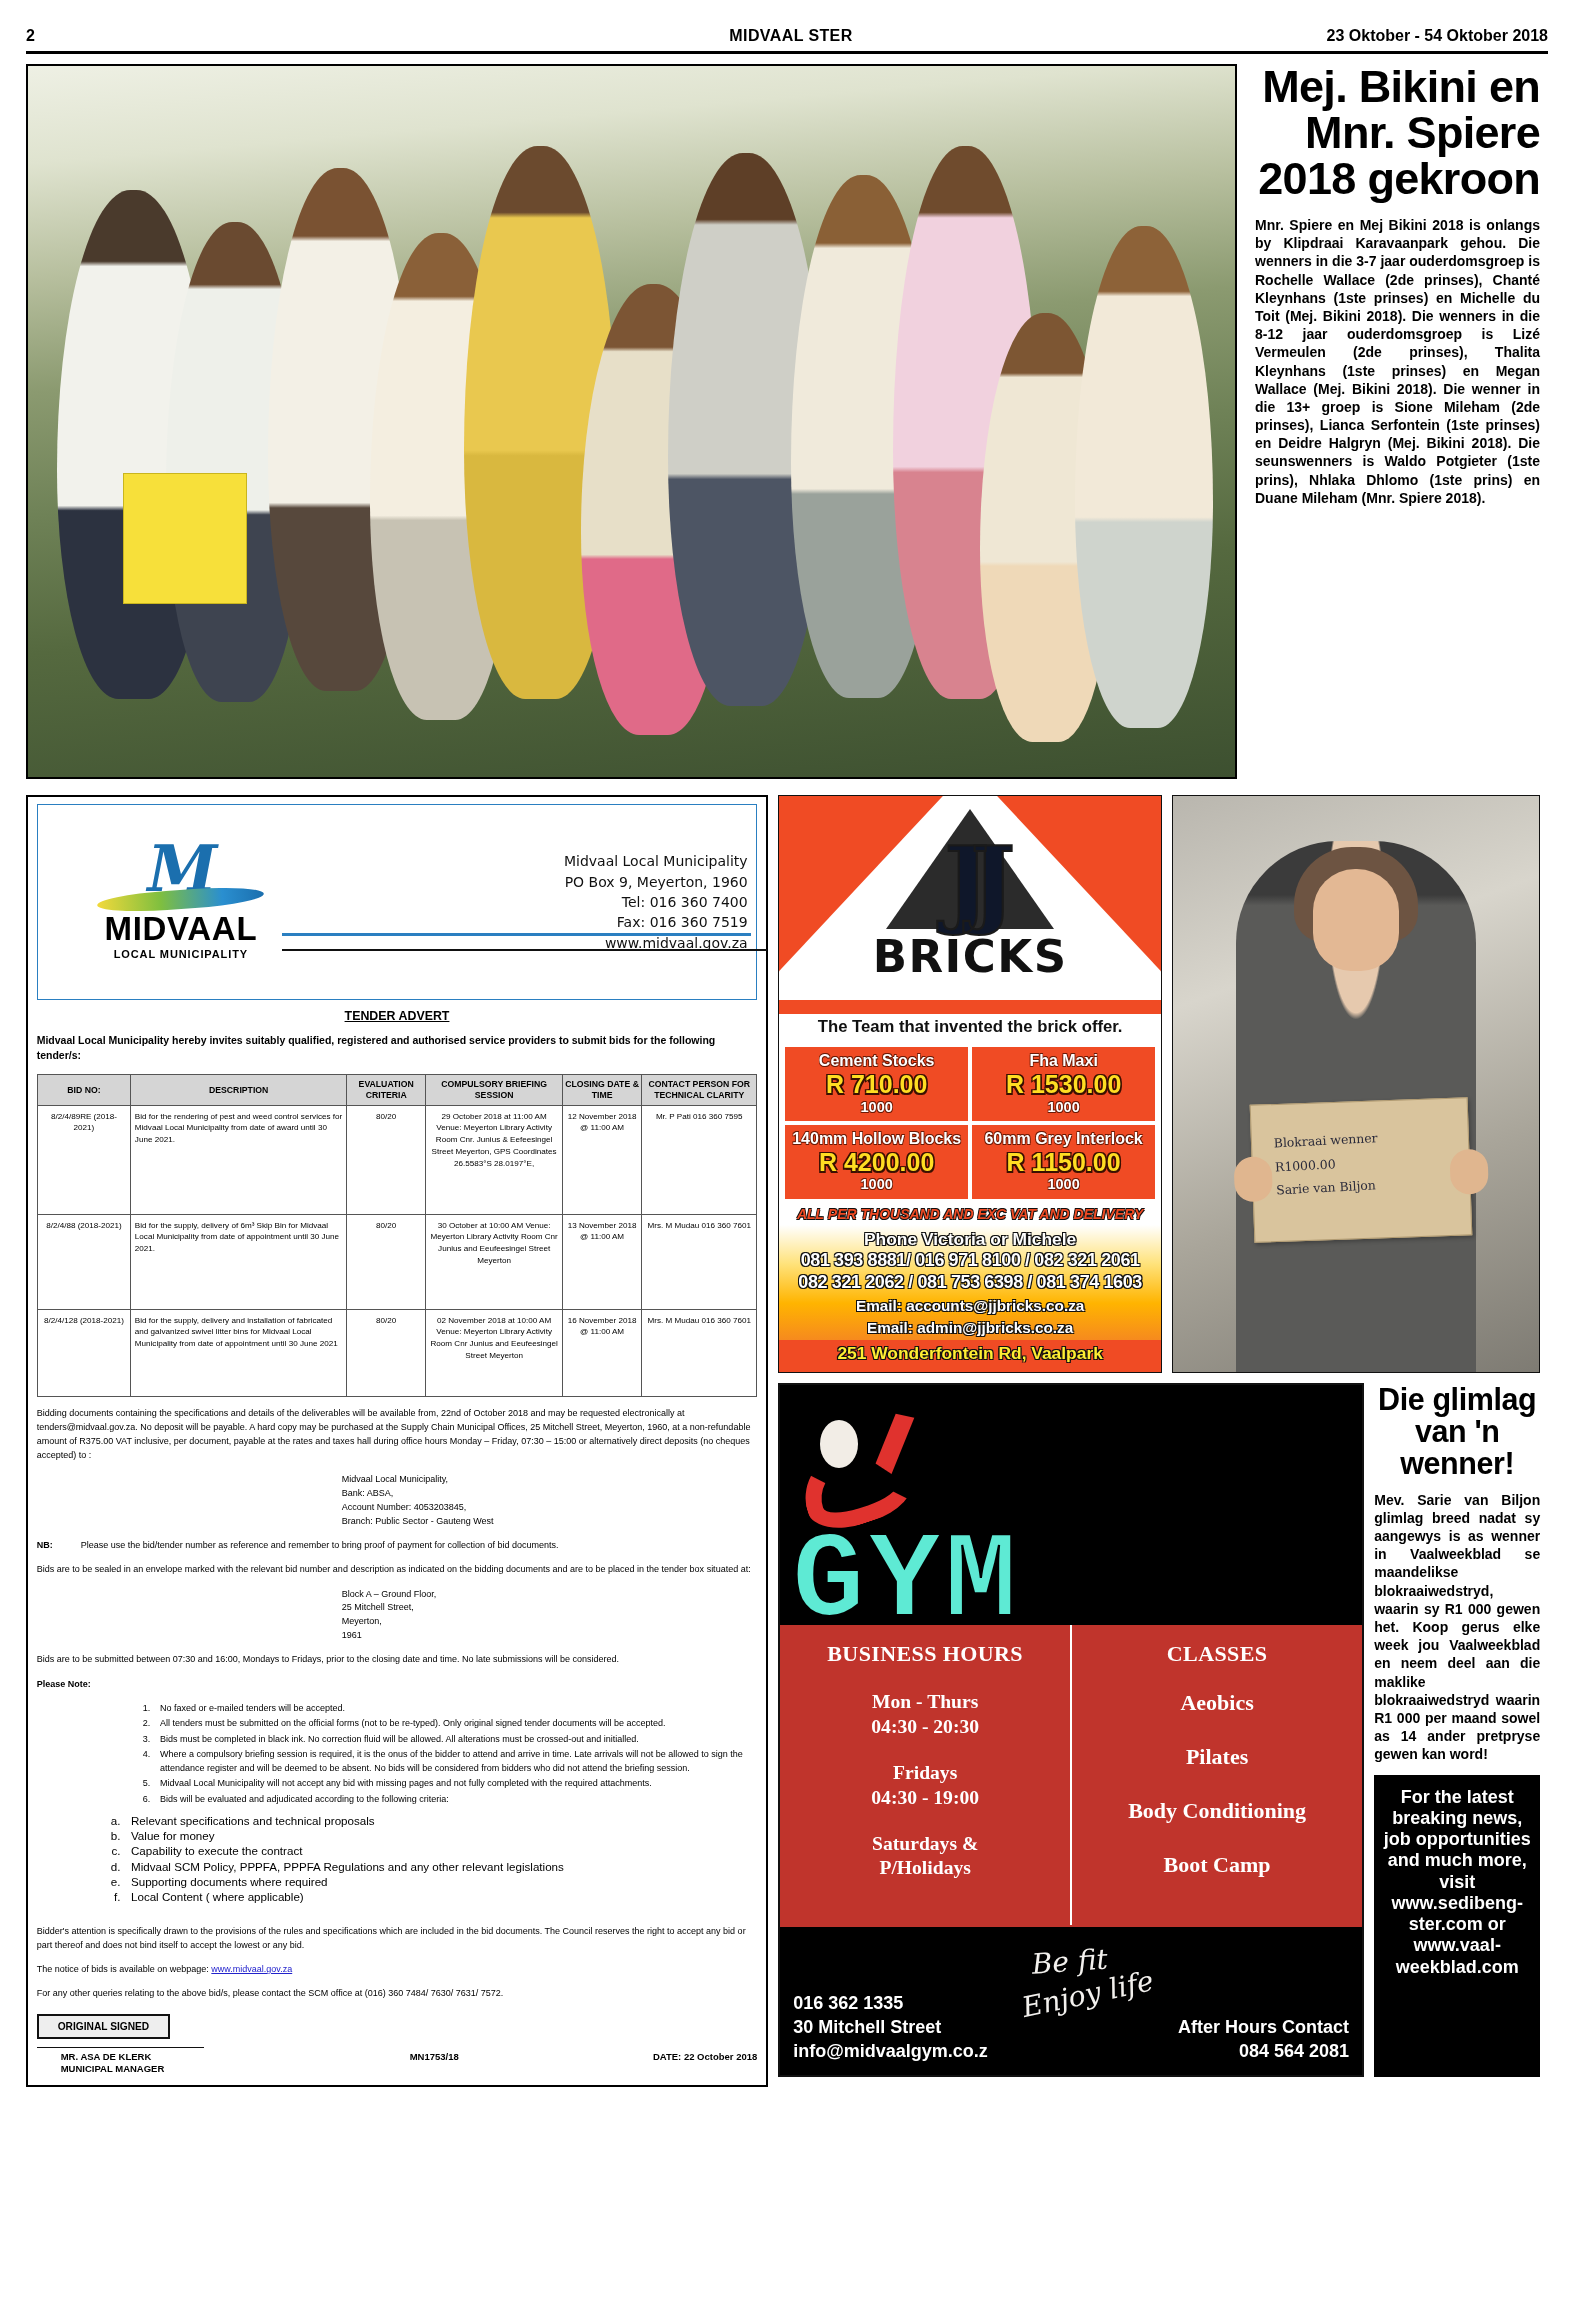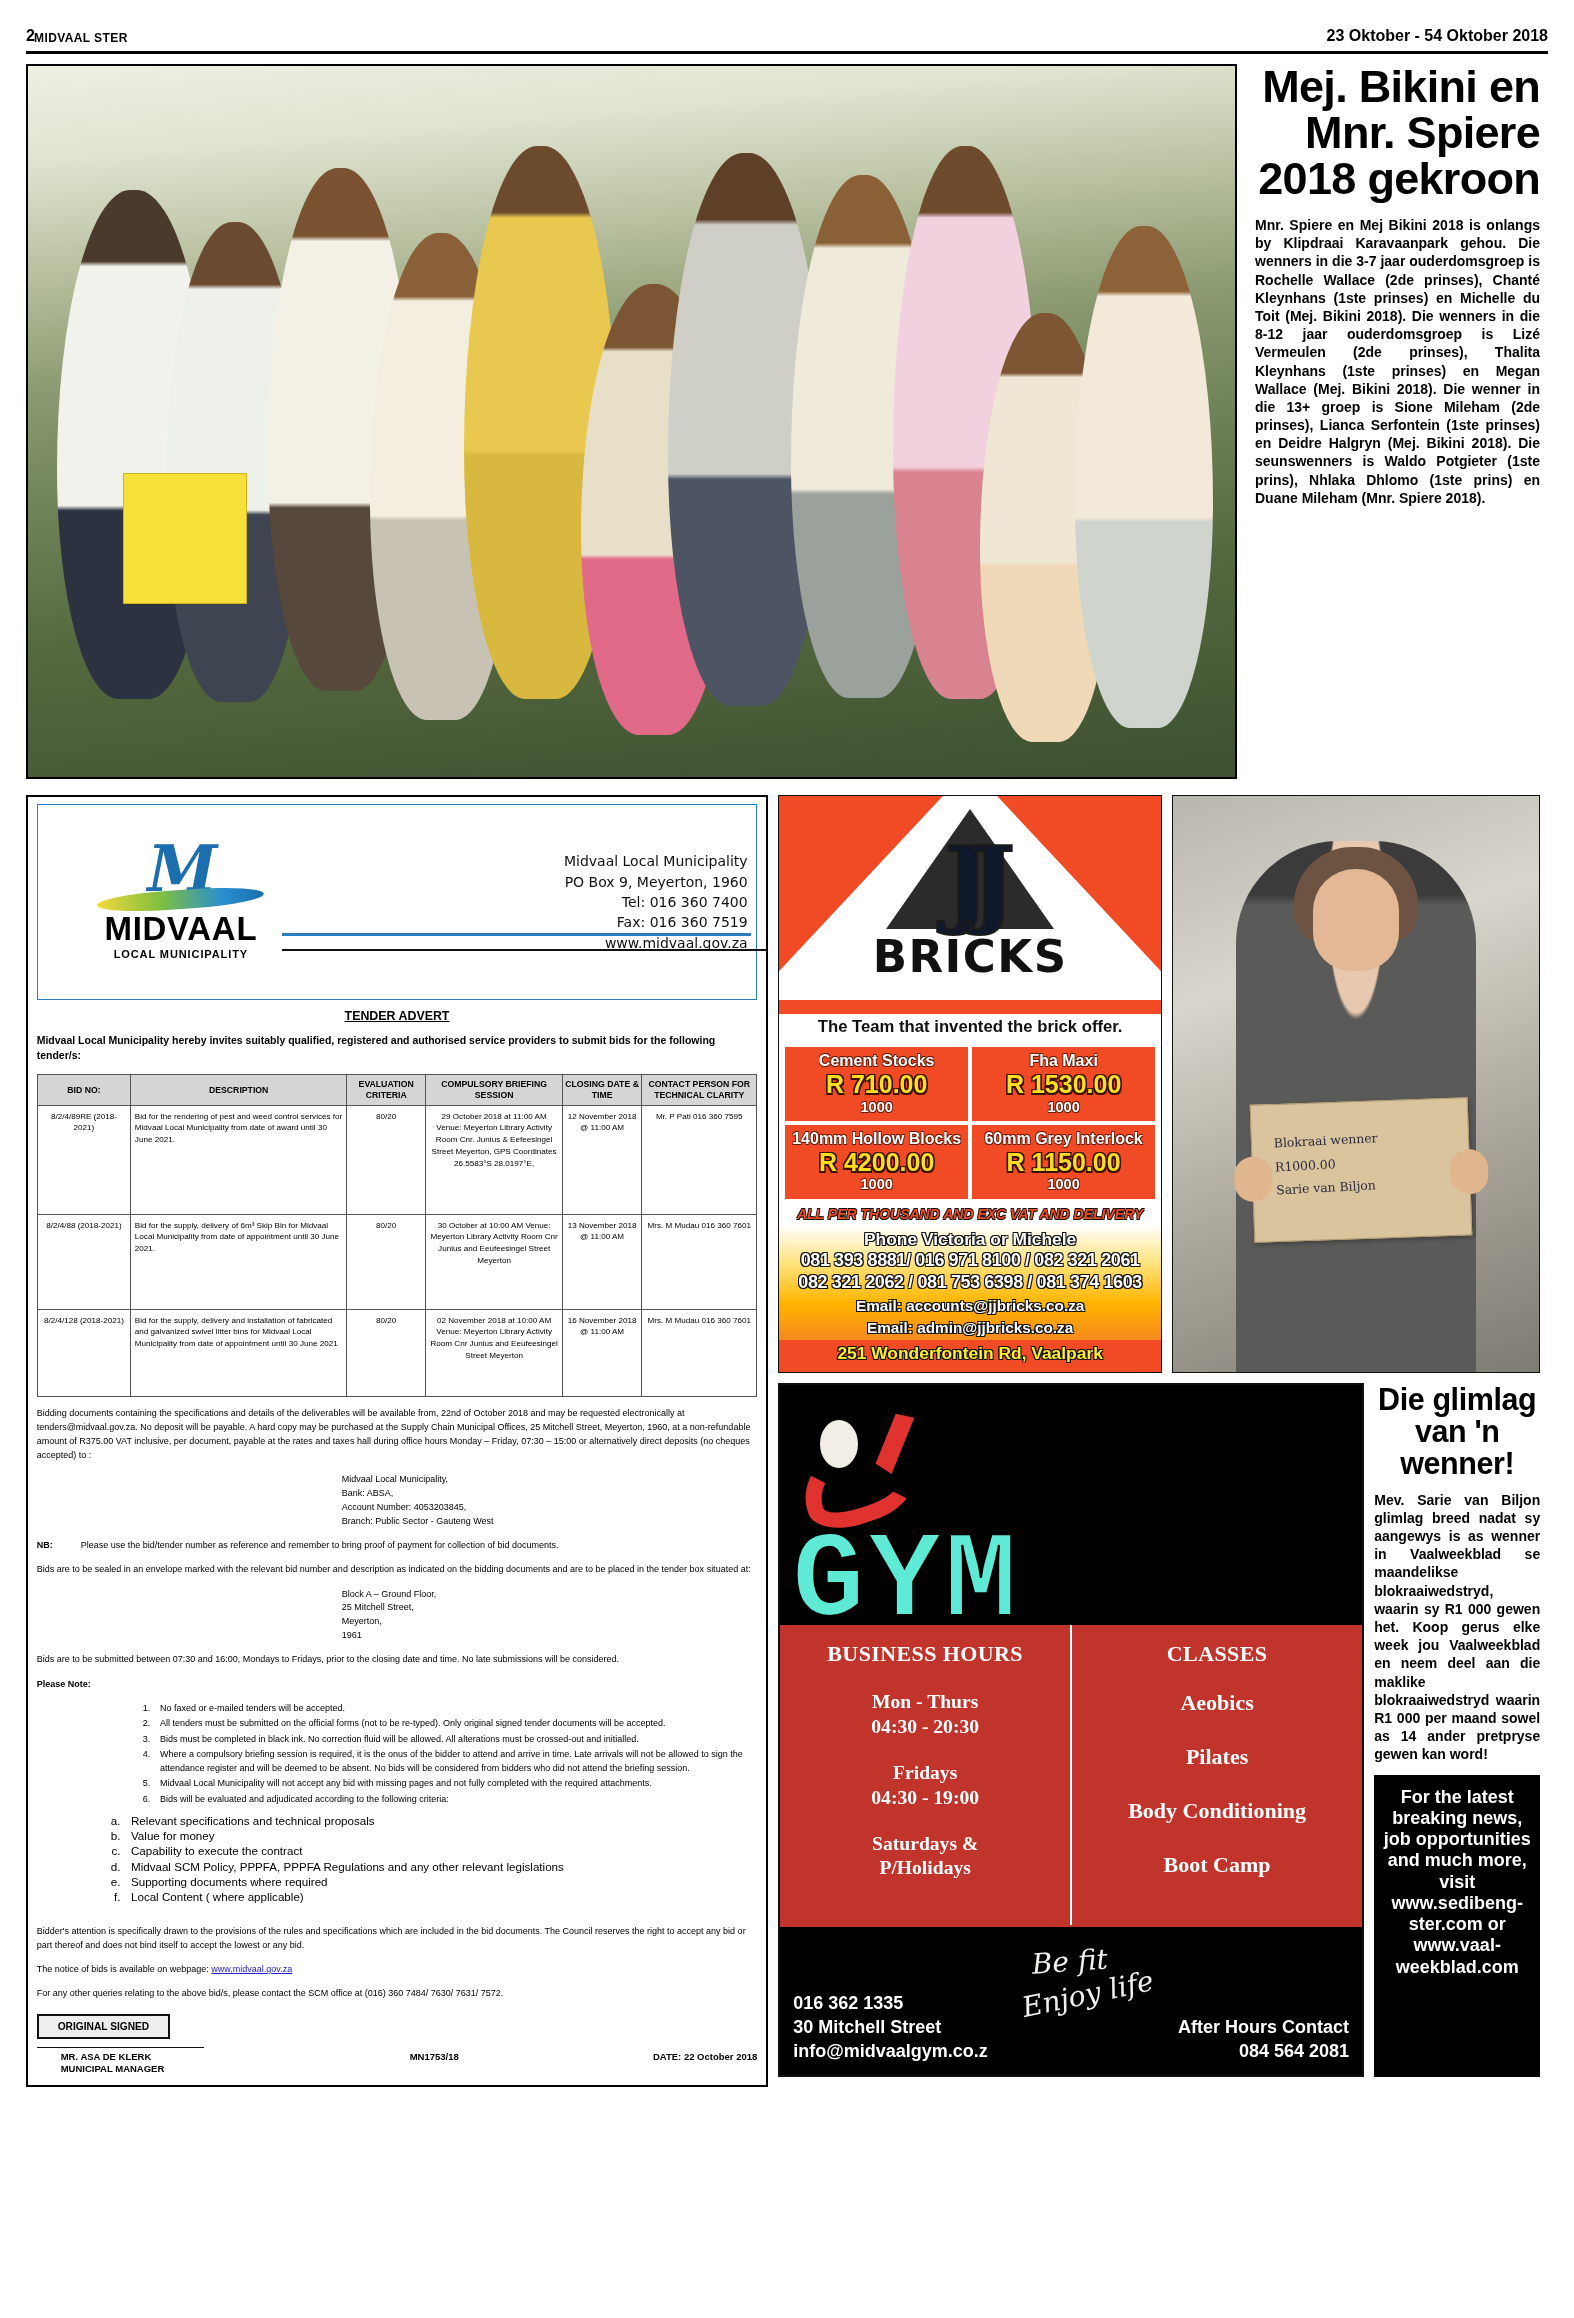--- a/index.html
+++ b/index.html
@@ -13,22 +13,22 @@
   .page { position: relative; width: 1574px; height: 2319px; padding: 0 26px; }
 
   
   .masthead {
     position: relative;
     height: 45px;
     display: flex; align-items: flex-end; justify-content: space-between;
     padding-top: 19px;
   }
   .masthead .page-no { font-size: 16px; font-weight: 700; }
-  .masthead .paper-name { font-size: 12px; font-weight: 700; letter-spacing: 0.4px;
-      position: absolute; left: 8px; right: 0; text-align: left; bottom: 0;}
+  .masthead .paper-name { font-size: 16px; font-weight: 700; letter-spacing: 0.4px;
+      position: absolute; left: 8px; right: 0; text-align: center; bottom: 0;}
   .masthead .issue-date { font-size: 16px; font-weight: 700; }
   .rule-top { height: 2.9px; background: #000; margin-top: 5.8px; }
 
   
   .top-block { display: flex; gap: 18px; margin-top: 10.2px; }
   .lead-photo {
     width: 1211px; height: 715px;
     border: 2.2px solid #000;
     position: relative; overflow: hidden;
     background: linear-gradient(175deg,#eef0e4 0%, #dfe3cf 12%, #b7bf9e 26%, #8b9a70 40%, #6f8257 55%, #55693f 72%, #3d5030 100%);

